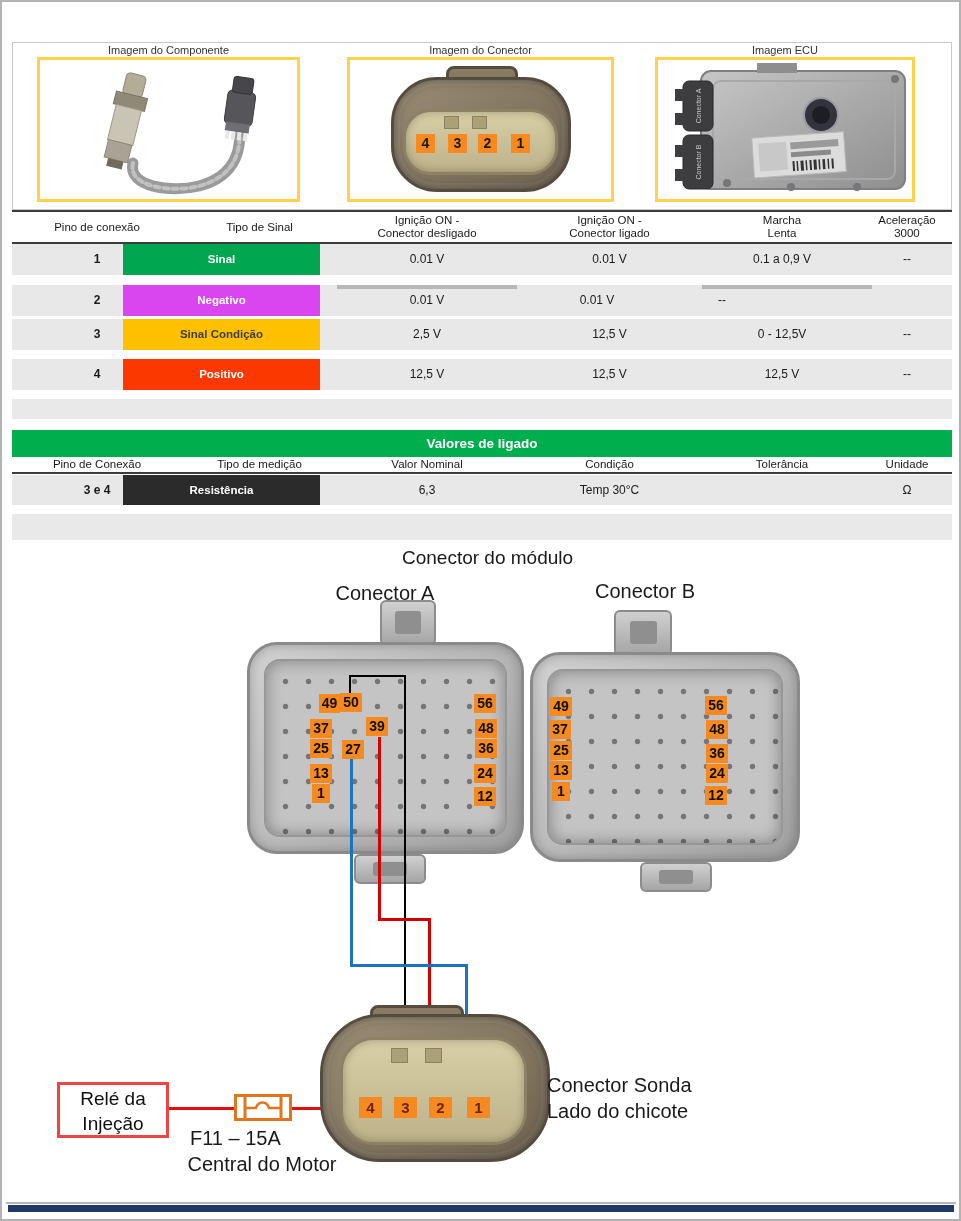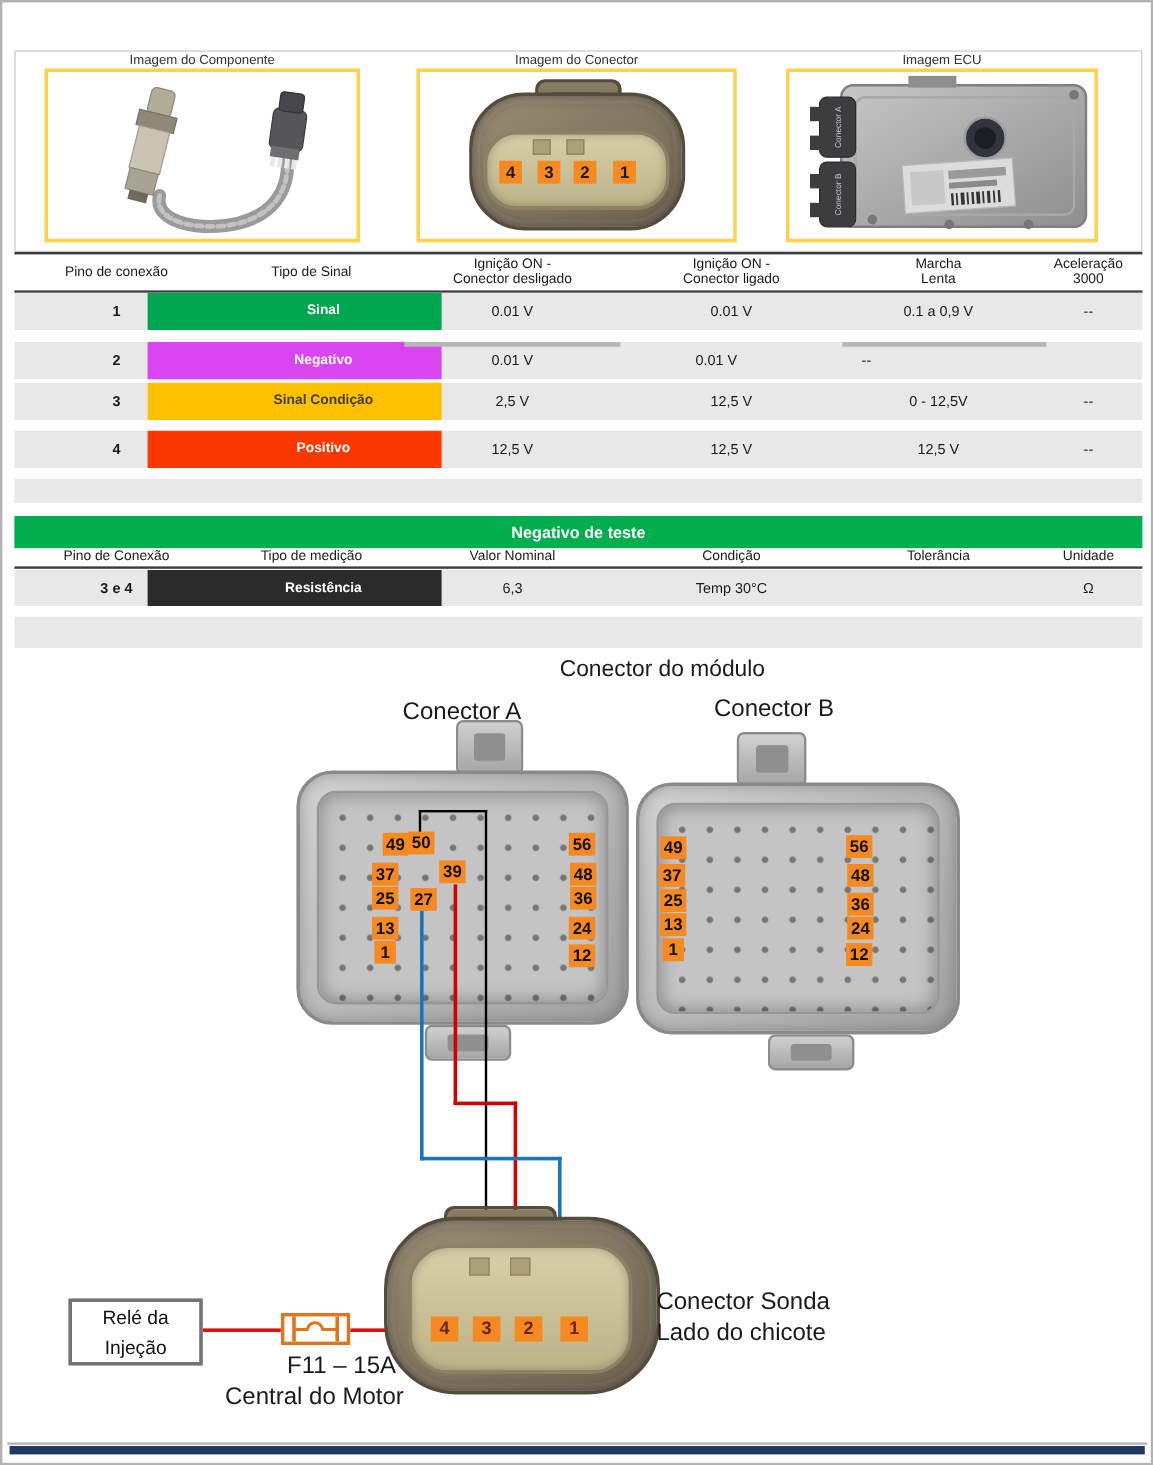--- a/index.html
+++ b/index.html
@@ -23,39 +23,39 @@
     box-shadow:inset 0 0 8px rgba(0,0,0,.25);}
   .sonda-notch{background:#aba078;border:1px solid #8d8164;}
   .pin-chip{background:#F6891F;color:#1a1a1a;font-weight:bold;text-align:center;}
   
   .thead{left:10px;width:940px;display:flex;border-top:2px solid #3c3c3c;border-bottom:2px solid #3c3c3c;box-sizing:border-box;background:#fff;}
   .thead .cell{font-size:11.5px;color:#1a1a1a;text-align:center;white-space:pre-line;display:flex;align-items:center;justify-content:center;line-height:13px;}
   .trow{left:10px;width:940px;height:31px;background:#E8E8E8;display:flex;}
   .trow .cell{font-size:12px;color:#1a1a1a;text-align:center;line-height:31px;}
   .c1{width:170px;}.c2{width:155px;}.c3{width:180px;}.c4{width:185px;}.c5{width:160px;}.c6{width:90px;}
   .pinnum{font-weight:bold;}
-  .chip{position:absolute;left:111px;top:0;width:197px;height:100%;font-size:11.5px;font-weight:bold;text-align:center;line-height:31px;padding-left:48px;}
+  .chip{position:absolute;left:111px;top:0;width:197px;height:100%;font-size:11.5px;font-weight:bold;text-align:center;line-height:31px;}
   .topline{position:absolute;top:0;height:4px;background:#b7b7b7;}
   .gray-band{left:10px;width:940px;background:#E9E9E9;}
   .green-bar{left:10px;top:428px;width:940px;height:27px;background:#00AE4E;color:#fff;font-weight:bold;font-size:13.5px;text-align:center;line-height:27px;}
   .thead2{border-top:none;border-bottom:2px solid #3c3c3c;}
   
   .diagram{left:0;top:538px;width:961px;height:662px;}
   .dg-text{color:#1a1a1a;font-size:19px;}
   .ecu-conn-body{background:linear-gradient(135deg,#d2d2d2,#a0a0a0);border:3px solid #8a8a8a;border-radius:30px;box-sizing:border-box;box-shadow:inset 0 0 12px rgba(0,0,0,.25);}
   .ecu-conn-inner{position:absolute;left:14px;top:14px;right:14px;bottom:14px;border-radius:16px;border:2px solid #979797;
     background-color:#c4c4c4;background-image:radial-gradient(circle,#757575 2.2px,rgba(0,0,0,0) 3.2px);background-size:23px 25px;background-position:8px 8px;
     box-shadow:inset 0 0 16px rgba(0,0,0,.35);}
   .ecu-tab{background:linear-gradient(#d0d0d0,#a5a5a5);border:2px solid #8c8c8c;border-radius:6px;box-sizing:border-box;}
   .ecu-tab-slot{position:absolute;left:25%;top:22%;width:50%;height:55%;background:#8f8f8f;border-radius:3px;}
   .dg-pin{position:absolute;width:22px;height:19px;background:#F6891F;color:#111;font-weight:bold;font-size:14px;line-height:19px;text-align:center;}
   .wire{position:absolute;}
   .sonda-pin{position:absolute;width:23px;height:21px;background:#F6891F;color:#6b2413;font-weight:bold;font-size:15px;line-height:21px;text-align:center;}
-  .relay-box{border:3px solid #737373;background:#fff;box-sizing:border-box;text-align:center;
-    font-size:16px;color:#111;line-height:25px;padding-top:1px;}
+  .relay-box{border:3px solid #ef4444;background:#fff;box-sizing:border-box;text-align:center;
+    font-size:19px;color:#111;line-height:25px;padding-top:1px;}
   .bottom-line{left:4px;top:1200px;width:950px;height:2px;background:#b5b5b5;}
   .bottom-bar{left:6px;top:1203px;width:946px;height:7px;background:#1F3864;}
 </style>
 </head>
 <body>
 
 <div class="page">
 
 
   <div class="abs images-box"></div>
@@ -204,21 +204,21 @@
     <div class="cell c3">12,5 V</div>
     <div class="cell c4">12,5 V</div>
     <div class="cell c5">12,5 V</div>
     <div class="cell c6">--</div>
     <div class="chip" style="background-color: rgb(250, 56, 0); color: rgb(255, 255, 255);">Positivo</div>
   </div>
 
   <div class="abs gray-band" style="top:397px;height:20px;"></div>
 
   <div class="abs green-bar">
-    <span>Negativo de teste</span>
+    <span>Valores de ligado</span>
   </div>
   <div class="abs thead thead2" style="top:455px;height:17px;">
     <div class="cell c1">Pino de Conexão</div>
     <div class="cell c2">Tipo de medição</div>
     <div class="cell c3">Valor Nominal</div>
     <div class="cell c4">Condição</div>
     <div class="cell c5">Tolerância</div>
     <div class="cell c6">Unidade</div>
   </div>
   <div class="abs trow" style="top:473px;height:30px;">
@@ -228,21 +228,21 @@
     <div class="cell c4" style="line-height:30px;">Temp 30°C</div>
     <div class="cell c5" style="line-height:30px;"></div>
     <div class="cell c6" style="line-height:30px;">Ω</div>
     <div class="chip" style="line-height: 30px; background-color: rgb(43, 43, 43); color: rgb(255, 255, 255);">Resistência</div>
   </div>
 
   <div class="abs gray-band" style="top:512px;height:26px;"></div>
 
   <div class="abs diagram">
 
-    <div class="abs dg-text" style="left:400px;top:7px;width:300px;text-align:center;font-size:19px;">Conector do módulo</div>
+    <div class="abs dg-text" style="left:400px;top:7px;width:300px;font-size:19px;">Conector do módulo</div>
     <div class="abs dg-text" style="left:303px;top:42px;width:160px;text-align:center;font-size:20px;">Conector A</div>
     <div class="abs dg-text" style="left:563px;top:40px;width:160px;text-align:center;font-size:20px;">Conector B</div>
 
     <div class="abs ecu-tab" style="left:378px;top:60px;width:56px;height:46px;">
         <div class="ecu-tab-slot"></div>
       </div>
     <div class="abs ecu-conn-body" style="left:245px;top:102px;width:277px;height:212px;">
       <div class="ecu-conn-inner"></div>
     </div>
     <div class="abs ecu-tab" style="left:352px;top:314px;width:72px;height:30px;">
@@ -316,19 +316,19 @@
     <div class="abs dg-text" style="left:545px;top:534px;font-size:20px;">Conector Sonda</div>
     <div class="abs dg-text" style="left:545px;top:560px;font-size:20px;">Lado do chicote</div>
 
     <div class="abs relay-box" style="left:55px;top:542px;width:112px;height:56px;">Relé da Injeção</div>
     <svg class="abs" style="left:232px;top:554px;" width="58" height="27" viewBox="0 0 58 27">
       <rect x="1.5" y="1.5" width="55" height="24" fill="#ffffff" stroke="#E0751C" stroke-width="3"></rect>
       <line x1="11" y1="3" x2="11" y2="24" stroke="#E0751C" stroke-width="3"></line>
       <line x1="47" y1="3" x2="47" y2="24" stroke="#E0751C" stroke-width="3"></line>
       <path d="M12 14 H22 C24 6.5 33 6.5 35 14 H46" fill="none" stroke="#E0751C" stroke-width="2.5"></path>
     </svg>
-    <div class="abs dg-text" style="left:188px;top:587px;width:140px;text-align:right;font-size:20px;">F11 – 15A</div>
+    <div class="abs dg-text" style="left:188px;top:587px;width:140px;text-align:left;font-size:20px;">F11 – 15A</div>
     <div class="abs dg-text" style="left:160px;top:613px;width:200px;text-align:center;font-size:20px;">Central do Motor</div>
   </div>
 
   <div class="abs bottom-line"></div>
   <div class="abs bottom-bar"></div>
 </div>
 
 </body></html>

